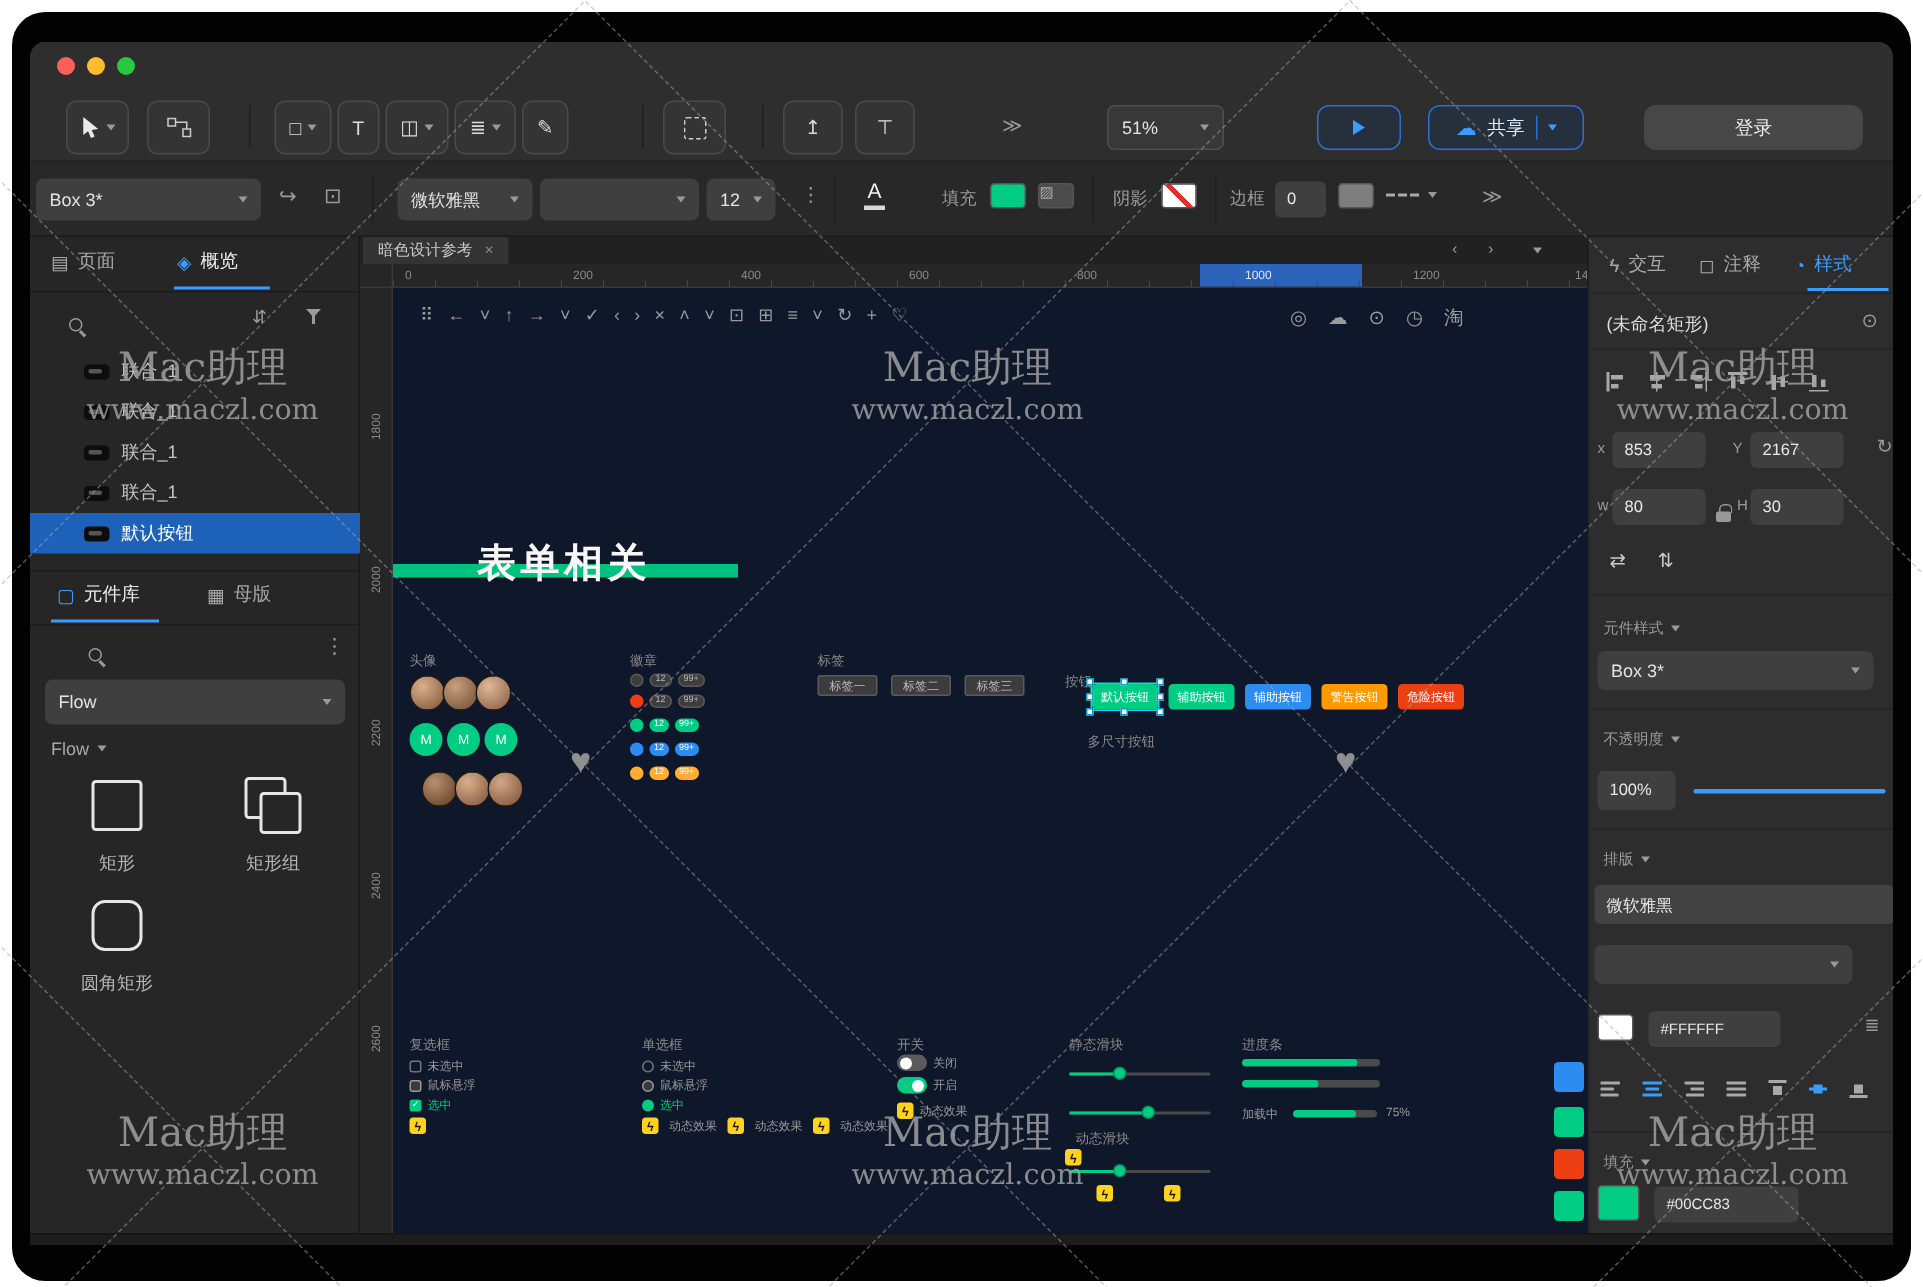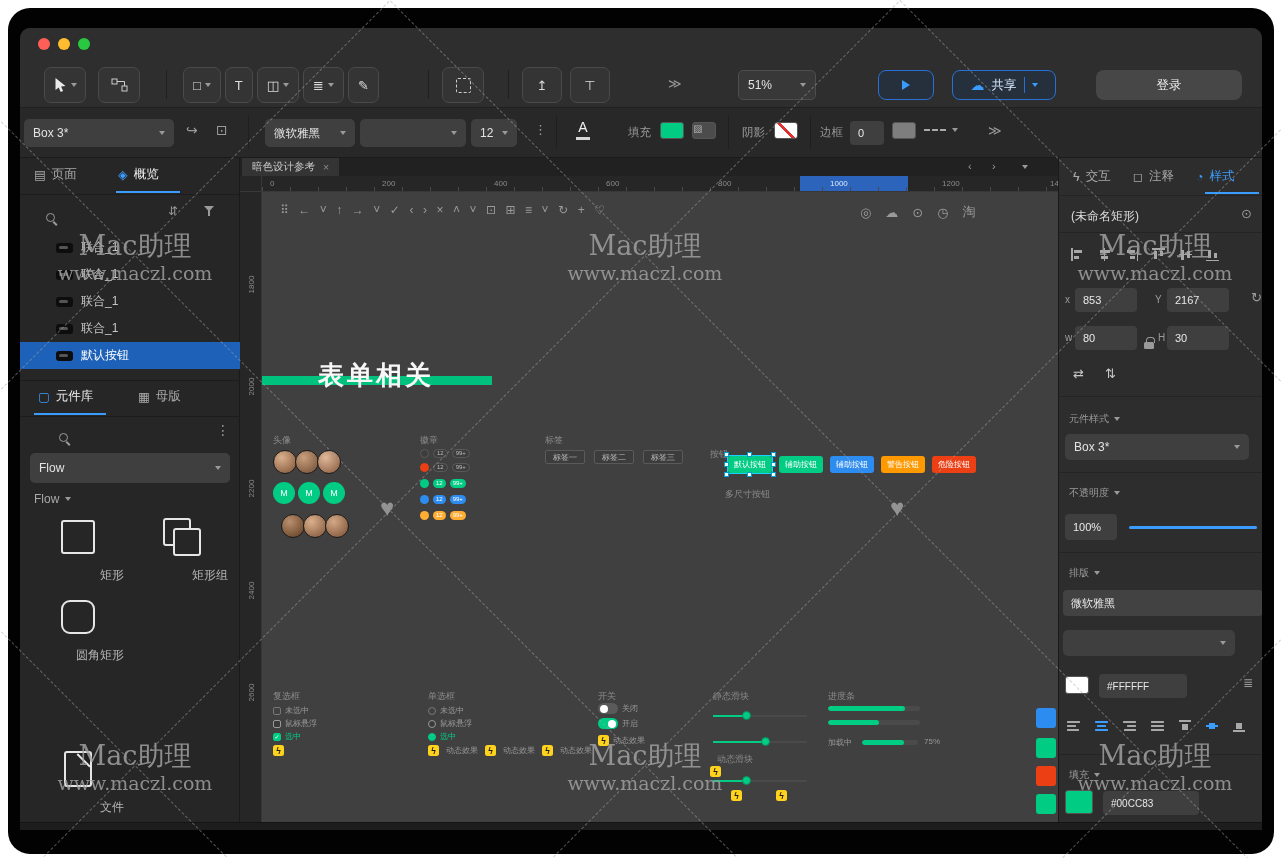--- a/index.html
+++ b/index.html
@@ -15,34 +15,34 @@
 .tb1{position:absolute;left:0;top:34px;right:0;height:46px;background:#2e2e2e;border-bottom:1px solid #202020}
 .tb2{position:absolute;left:0;top:80px;right:0;height:50px;background:#282828;border-bottom:1px solid #1b1b1b}
 .tbtn{position:absolute;top:5px;height:36px;border:1px solid #4a4a4a;border-radius:7px;background:#343434;display:flex;align-items:center;justify-content:center;gap:4px;color:#dcdcdc;font-size:13px}
 .sbtn{height:36px;border:1px solid #4a4a4a;border-radius:7px;background:#343434;display:flex;align-items:center;justify-content:center;gap:4px;color:#dcdcdc;font-size:13px;padding:0 9px}
 .cv{width:0;height:0;border-left:3.5px solid transparent;border-right:3.5px solid transparent;border-top:4px solid #9a9a9a;display:inline-block}
 .dd{background:#3f3f3f;border-radius:5px;display:flex;align-items:center;justify-content:space-between;padding:0 9px;color:#e3e3e3;font-size:12px}
 .lbl{color:#9a9a9a}
 .vsep{position:absolute;top:8px;bottom:8px;width:1px;background:#1f1f1f}
 .sw-color{border-radius:3px;border:1px solid #555;display:inline-block}
 .leftp{position:absolute;left:0;top:130px;width:220px;height:664px;background:#262626;border-right:1px solid #1a1a1a}
-.canv{position:absolute;left:220px;top:130px;width:818px;height:664px;background:#404040}
+.canv{position:absolute;left:220px;top:130px;width:818px;height:664px;background:#0f172a}
 .rightp{position:absolute;left:1038px;top:130px;width:204px;height:664px;background:#2d2d2d;border-left:1px solid #1a1a1a;overflow:hidden}
 .status{position:absolute;left:0;right:0;bottom:0;height:8px;background:#1d1d1d;border-top:1px solid #141414}
 .ptab{display:flex;align-items:center;gap:6px;font-size:12.5px;color:#a8a8a8}
 .ptab.act{color:#3B9CFF}
 .underl{position:absolute;height:2px;background:#3B9CFF}
 .sico{position:relative;width:9px;height:9px;border:1.5px solid #9a9a9a;border-radius:50%;display:inline-block}
 .sico::after{content:"";position:absolute;left:7px;top:7px;width:5px;height:1.5px;background:#9a9a9a;transform:rotate(45deg);transform-origin:0 0}
 .funnel{width:10px;height:10px;background:#9a9a9a;clip-path:polygon(0 0,100% 0,60% 45%,60% 100%,40% 100%,40% 45%);display:inline-block}
 .trow{position:absolute;left:0;width:220px;height:27px;display:flex;align-items:center;gap:8px;padding-left:36px;font-size:12px;color:#c6c6c6}
 .trow.sel{background:#1D62B8;color:#fff}
 .tthumb{width:17px;height:10px;background:#0d0d0d;border-radius:3px;position:relative;flex:none}
 .tthumb::after{content:"";position:absolute;left:3px;top:3.5px;width:9px;height:3px;background:#555;border-radius:1.5px}
-.citem{position:absolute;width:92px;text-align:right}
+.citem{position:absolute;width:92px;text-align:center}
 .cico{width:46px;height:46px;margin:0 auto;display:flex;align-items:center;justify-content:center;position:relative}
 .clab{font-size:12px;color:#b5b5b5;margin-top:7px}
 .sq{width:34px;height:34px;border:2px solid #e6e6e6;border-radius:3px}
 .rq{border-radius:9px}
 .grp{position:relative;width:38px;height:38px}
 .grp .back{position:absolute;left:0;top:0;width:28px;height:28px;border:2px solid #e6e6e6;border-radius:3px}
 .grp .front{position:absolute;right:0;bottom:0;width:28px;height:28px;border:2px solid #e6e6e6;border-radius:3px;background:#262626}
 .grp.r .back,.grp.r .front{border-radius:8px}
 .bev{width:34px;height:34px;background:#e6e6e6;clip-path:polygon(25% 0,75% 0,100% 25%,100% 75%,75% 100%,25% 100%,0 75%,0 25%);display:flex;align-items:center;justify-content:center}
 .bev i{width:30px;height:30px;background:#262626;clip-path:polygon(25% 0,75% 0,100% 25%,100% 75%,75% 100%,25% 100%,0 75%,0 25%)}
@@ -314,26 +314,20 @@
               </div>
             </div>
             <div class="clab">矩形组</div>
           </div>
      <div class="citem" style="left:12px;top:436px">
             <div class="cico">
               <div class="sq rq"></div>
             </div>
             <div class="clab">圆角矩形</div>
           </div>
-     <div class="citem" style="left:12px;top:588px">
-            <div class="cico">
-              <div class="file"></div>
-            </div>
-            <div class="clab">文件</div>
-          </div>
    </div>
 
    <div class="canv">
      <div class="ctabstrip">
        <div class="ctab">
          <span>暗色设计参考</span>
          <span style="color:#8a8a8a">×</span>
        </div>
        <span class="abs ico" style="left:728px;top:2px;font-size:11px">‹</span>
        <span class="abs ico" style="left:752px;top:2px;font-size:11px">›</span>

